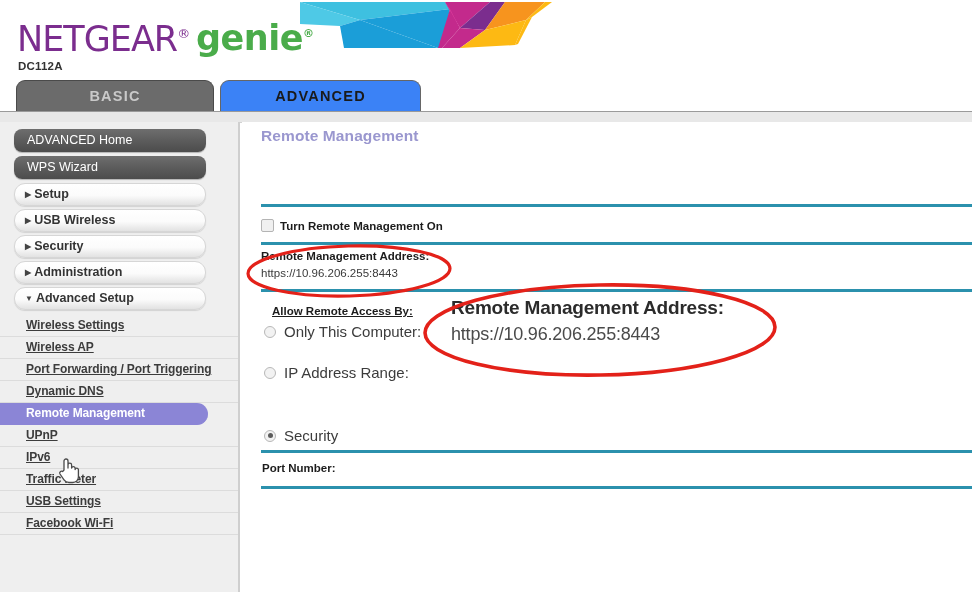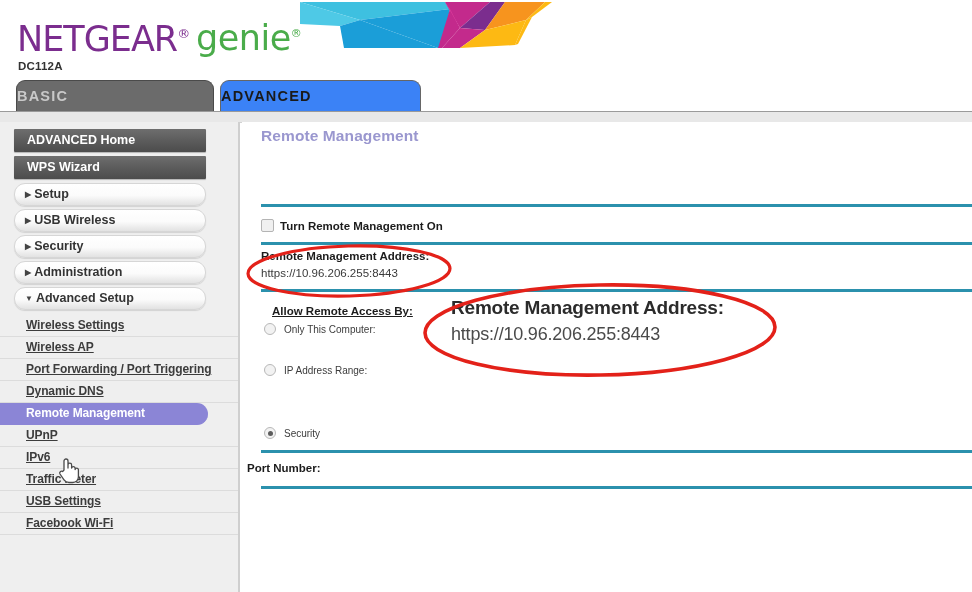--- a/index.html
+++ b/index.html
@@ -37,21 +37,21 @@
   .logo-netgear .reg {
     font-size: 13px;
     vertical-align: super;
     letter-spacing: 0;
   }
   .logo-genie {
     position: absolute;
     left: 196px; top: 14px;
     font-family: "DejaVu Sans", sans-serif;
     font-size: 35px;
-    font-weight: normal;
+    font-weight: bold;
     color: #4aac4a;
     line-height: 40px;
     letter-spacing: -0.5px;
     white-space: nowrap;
     text-align: right;
   }
   .logo-genie .reg {
     font-size: 11px;
     vertical-align: super;
   }
@@ -78,20 +78,21 @@
     width: 972px; height: 32px;
   }
   .tab {
     position: absolute;
     top: 0;
     height: 31px;
     border: 1px solid #555555;
     border-bottom: none;
     border-radius: 9px 9px 0 0;
     box-sizing: border-box;
+    text-align: center;
     font-family: "Liberation Sans", sans-serif;
     font-size: 14.5px;
     font-weight: bold;
     letter-spacing: 1.2px;
     line-height: 30px;
   }
   .tab-basic {
     left: 16px;
     width: 198px;
     background: #6b6b6b;
@@ -126,25 +127,25 @@
     width: 240px; height: 470px;
     background: #efefef;
     border-right: 2px solid #cfcfcf;
     box-sizing: border-box;
     overflow: hidden;
   }
   .nav-dark {
     position: relative;
     margin: 0 32px 4px 14px;
     height: 23px;
-    border-radius: 1px;
+    border-radius: 8px;
     background: linear-gradient(to bottom, #6e6e6e 0%, #5c5c5c 50%, #4c4c4c 100%);
     color: #ffffff;
     font-size: 12.5px;
-    font-weight: bold;
+    font-weight: normal;
     line-height: 23px;
     padding-left: 13px;
     box-sizing: border-box;
     box-shadow: 0 1px 1px rgba(0,0,0,0.25);
     white-space: nowrap;
     overflow: hidden;
   }
   .nav-light {
     position: relative;
     margin: 0 32px 3px 14px;
@@ -277,21 +278,21 @@
   }
   .radio.checked::after {
     content: "";
     position: absolute;
     left: 2.5px; top: 2.5px;
     width: 5px; height: 5px;
     border-radius: 50%;
     background: #5c5c5c;
   }
   .radio-label {
-    font-size: 10px;
+    font-size: 15px;
     color: #3c3c3c;
     white-space: nowrap;
   }
 
   
   .callout-title {
     position: absolute;
     left: 451px; top: 297px;
     font-size: 19px;
     font-weight: bold;
@@ -446,21 +447,21 @@
     <div class="radio-label">IP Address Range:</div>
   </div>
 
   <div class="radio-row" style="left:22px; top:305px;">
     <div class="radio checked"></div>
     <div class="radio-label">Security</div>
   </div>
 
   <div class="divider" style="top:328px"></div>
 
-  <div class="row-label" style="left:5px; top:340px;">Port Number:</div>
+  <div class="row-label" style="left:20px; top:340px;">Port Number:</div>
 
   <div class="divider" style="top:364px"></div>
 </div>
 
 <div class="callout-title">Remote Management Address:</div>
 <div class="callout-url">https://10.96.206.255:8443</div>
 
 <svg class="annot-svg">
   <ellipse cx="349" cy="271" rx="101" ry="25" fill="none" stroke="#e32119" stroke-width="3.2" transform="rotate(-1.5 349 271)"></ellipse>
   <ellipse cx="600" cy="330" rx="175" ry="45" fill="none" stroke="#e32119" stroke-width="3.6" transform="rotate(-1 600 330)"></ellipse>

